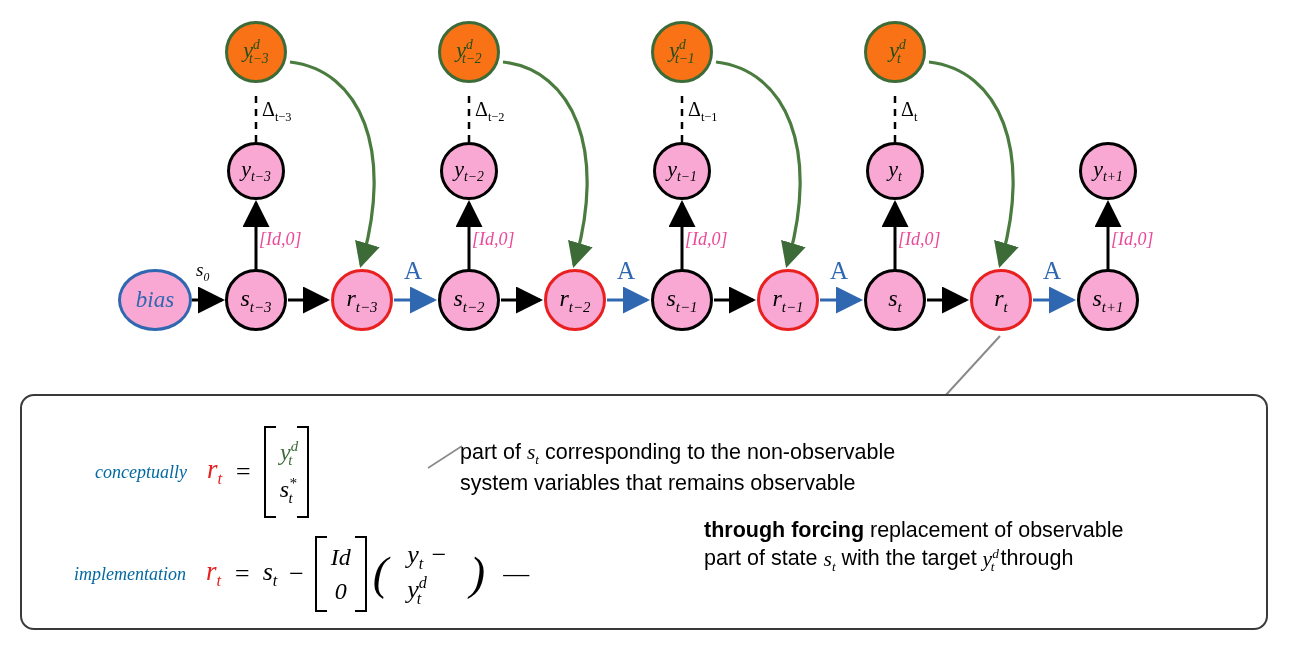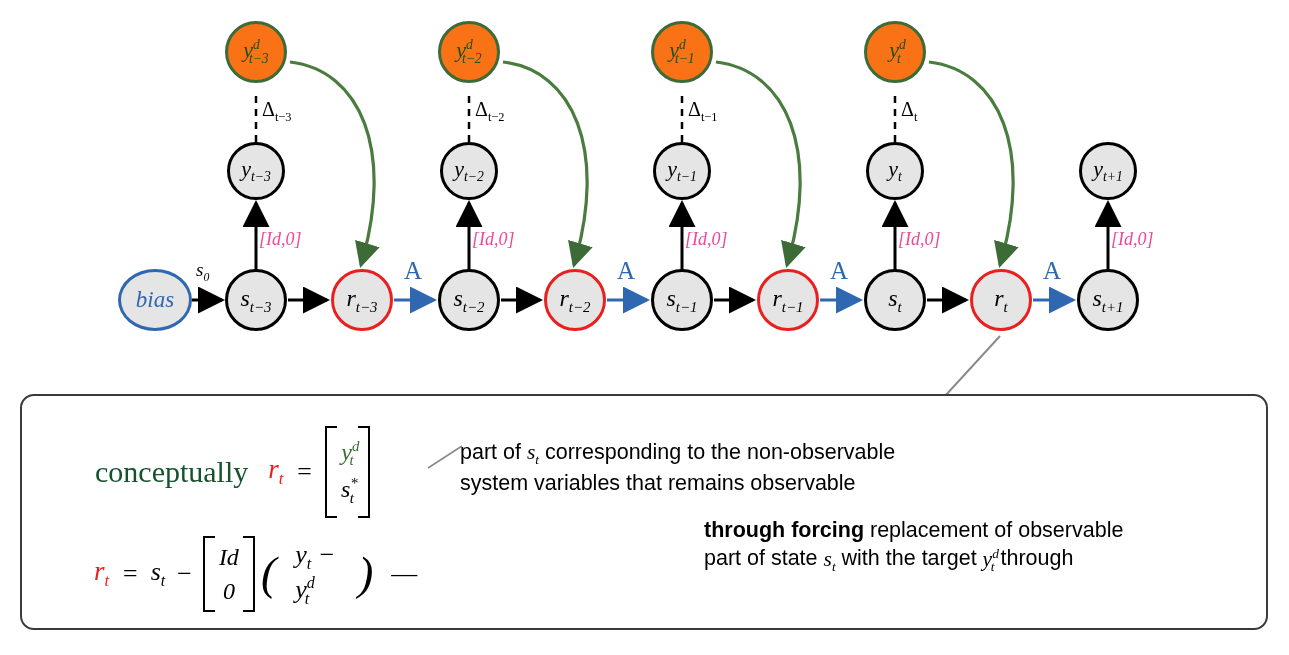--- a/index.html
+++ b/index.html
@@ -21,21 +21,21 @@
     height: 655px;
   }
   .node {
     position: absolute;
     border-radius: 50%;
     display: flex;
     align-items: center;
     justify-content: center;
     box-sizing: border-box;
     font-style: italic;
-    background: #e5e5e5;
+    background: #f9a8d4;
   }
   .node-state {
     width: 62px; height: 62px;
     border: 3px solid #000000;
     font-size: 24px;
     color: #000;
   }
   .node-r {
     width: 62px; height: 62px;
     border: 3px solid #e8201f;
@@ -101,22 +101,23 @@
     border-radius: 14px;
     box-sizing: border-box;
     background: #fff;
   }
   .eq-row {
     position: absolute;
     display: flex;
     align-items: center;
   }
   .eq-word {
-    font-size: 30px;
-    color: #14532d;
+    font-style: italic;
+    font-size: 18px;
+    color: #0369a1;
   }
   .eq-r {
     color: #e8201f;
     font-style: italic;
     font-size: 27px;
   }
   .eq-sym {
     font-style: italic;
     font-size: 26px;
     color: #000;
@@ -304,20 +305,21 @@
   <svg style="position:absolute; left:404px; top:48px;" width="40" height="26">
     <line x1="2" y1="24" x2="36" y2="2" stroke="#8a8a8a" stroke-width="1.6"></line>
   </svg>
 
   <div class="note" style="left:438px; top:42px; width:700px;">
     <span>part of <i>s<sub>t</sub></i> corresponding to the non-observable</span><br>
     <span>system variables that remains observable</span>
   </div>
 
   <div class="eq-row" style="left:52px; top:140px;">
+    <span class="eq-word">implementation</span>
     <span class="eq-r" style="margin-left:20px;">r<sub>t</sub></span>
     <span class="eq-sym" style="margin-left:12px;">=</span>
     <span class="eq-sym" style="margin-left:12px;">s<sub>t</sub></span>
     <span class="eq-sym" style="margin-left:10px;">−</span>
     <span class="bracket-col" style="margin-left:10px; height:76px;">
       <span class="b-l"></span>
       <span class="b-r"></span>
       <span class="bc-item">Id</span>
       <span class="bc-item">0</span>
     </span>

